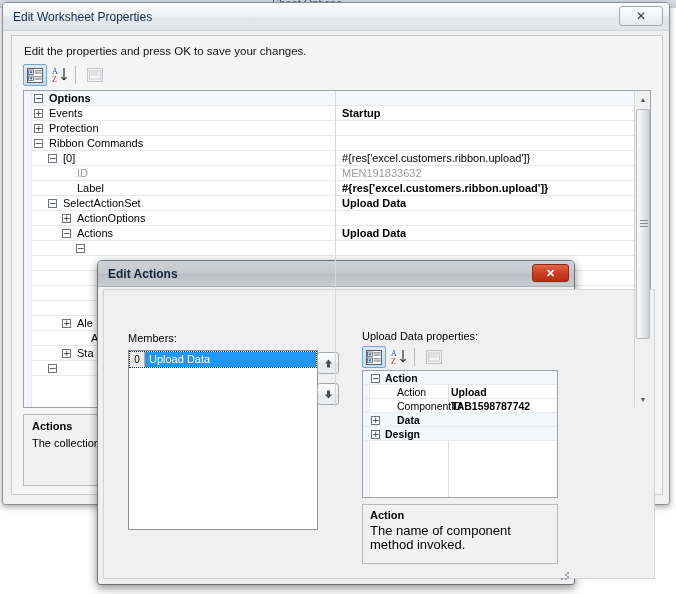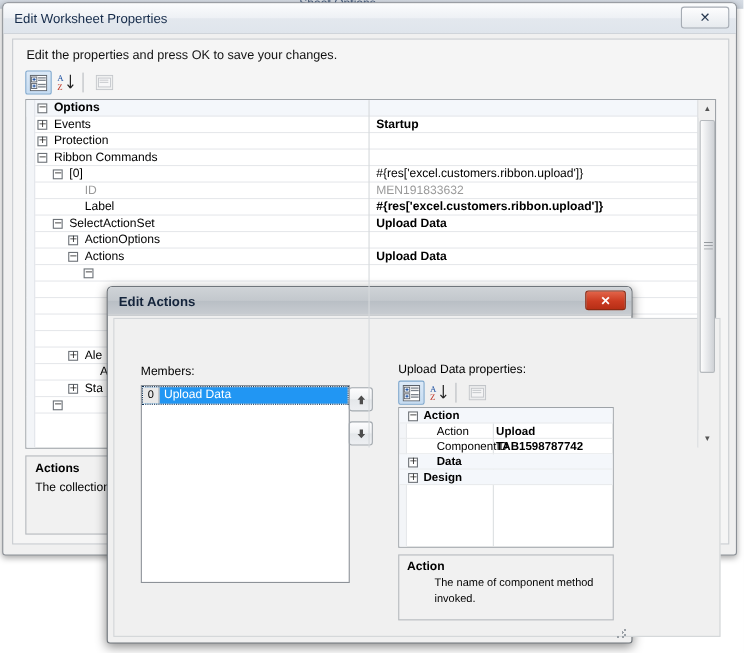--- a/index.html
+++ b/index.html
@@ -234,21 +234,21 @@
     position: absolute; left: 85px; top: 0; width: 1px; height: 100%;
     background: #dcdfe2;
   }
 
   .desc-pane2 {
     position: absolute; left: 258px; top: 214px; width: 196px; height: 60px;
     background: #f1f1f1; border: 1px solid #b6babe;
   }
   .desc-pane2 .d-title2 { position: absolute; left: 7px; top: 4px; font-size: 11px; font-weight: bold; }
   .desc-pane2 .d-text2 {
-    position: absolute; left: 7px; top: 19px; width: 180px; font-size: 10px; line-height: 14px; margin-left: 25px;
+    position: absolute; left: 7px; top: 19px; width: 180px; font-size: 13px; line-height: 14px;
   }
   .grip {
     position: absolute; right: 4px; bottom: 3px; width: 10px; height: 10px;
     background:
       radial-gradient(circle 1px at 2px 8px, #9aa0a6 99%, transparent) ,
       radial-gradient(circle 1px at 6px 8px, #9aa0a6 99%, transparent),
       radial-gradient(circle 1px at 8px 6px, #9aa0a6 99%, transparent),
       radial-gradient(circle 1px at 8px 2px, #9aa0a6 99%, transparent),
       radial-gradient(circle 1px at 6px 4px, #9aa0a6 99%, transparent);
   }

